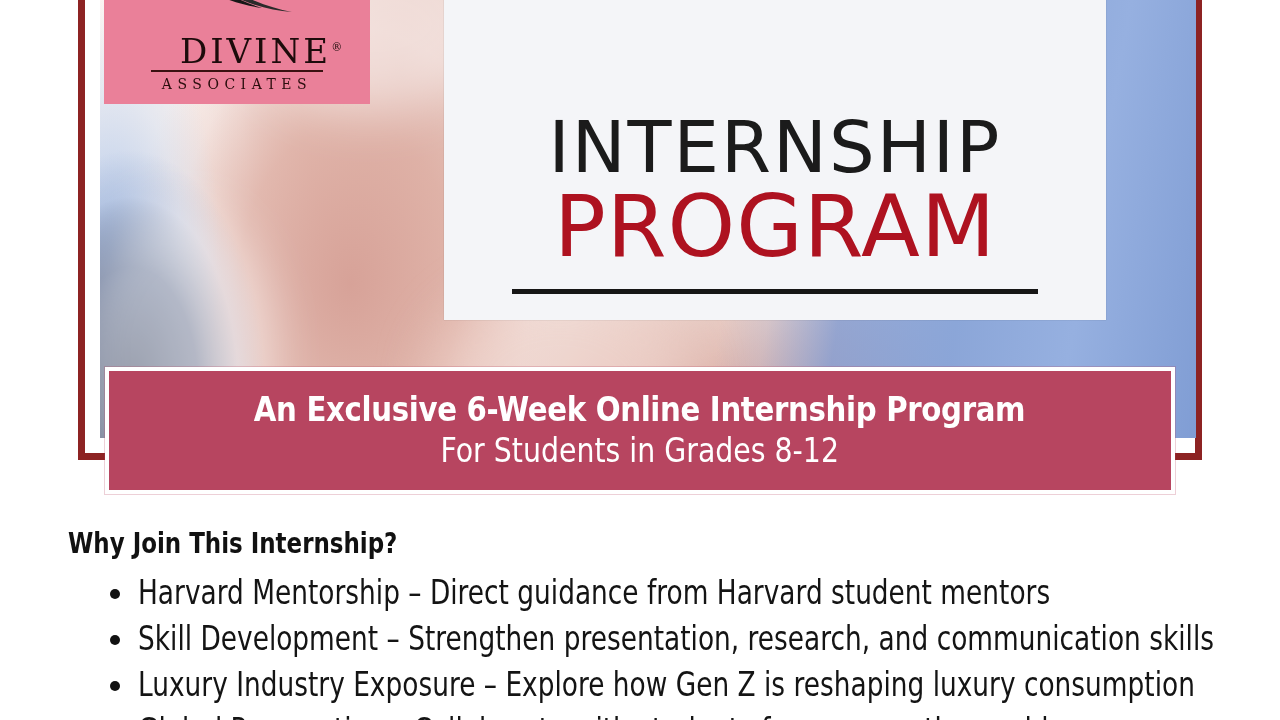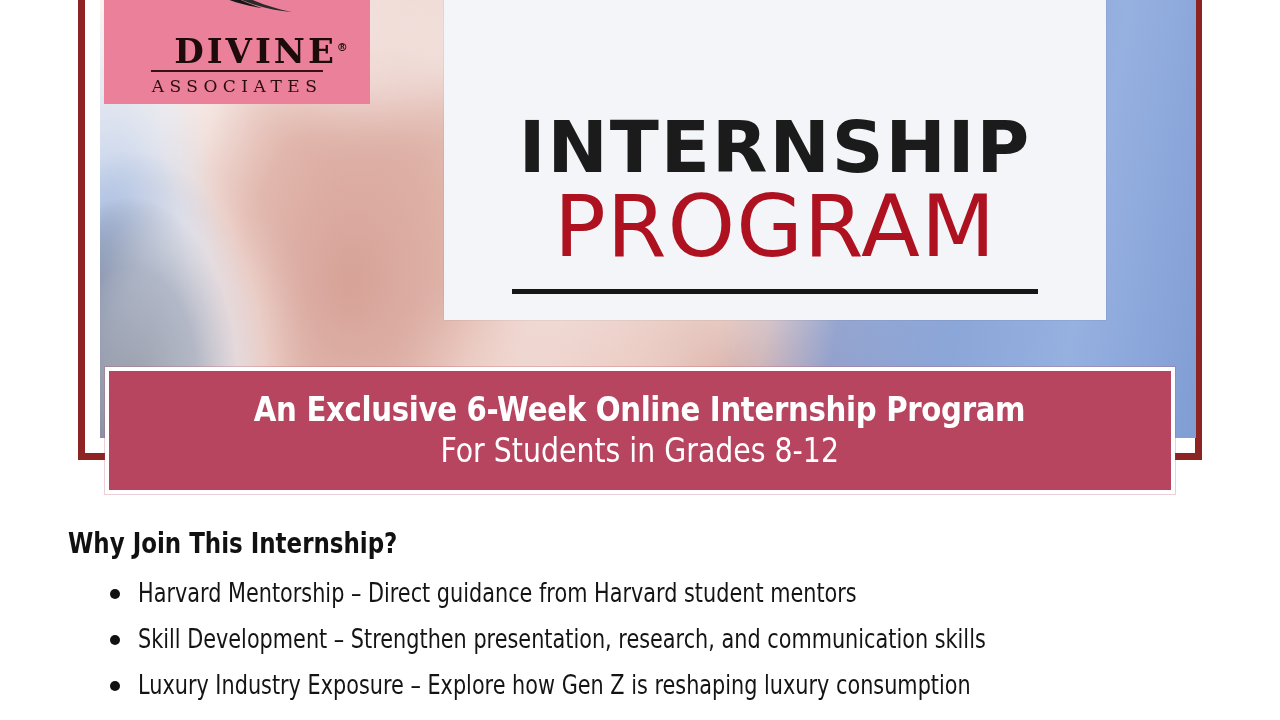--- a/index.html
+++ b/index.html
@@ -74,21 +74,21 @@
     width:662px; height:366px;
     background:#f4f5f8;
     box-shadow:0 0 1px rgba(0,0,0,0.25);
     display:flex; flex-direction:column;
     align-items:center; justify-content:flex-end;
     padding-bottom:26px;
     z-index:5;
   }
   .title-line1 {
     font-family:"DejaVu Sans", sans-serif;
-    font-weight:700;
+    font-weight:400;
     font-size:72px;
     letter-spacing:2px;
     color:#1b1b1b;
     line-height:0.98;
   }
   .title-line2 {
     font-family:"DejaVu Sans", sans-serif;
     font-weight:400;
     font-size:86px;
     letter-spacing:1px;
@@ -113,21 +113,21 @@
     position:absolute;
     left:50%; top:14px;
     transform:translateX(-50%);
     width:190px; height:74px;
   }
   .logo-word {
     position:absolute;
     left:0; right:0; top:98px;
     text-align:center;
     font-family:"DejaVu Serif", serif;
-    font-weight:700;
+    font-weight:400;
     font-size:34px;
     letter-spacing:3px;
     color:#1d0b0b;
     line-height:1;
     margin-left:48px;
   }
   .logo-reg {
     font-size:11px;
     vertical-align:super;
     letter-spacing:0;
@@ -136,21 +136,21 @@
     position:absolute;
     left:50%; transform:translateX(-50%);
     top:134px; width:172px; height:2px;
     background:#3a1111;
   }
   .logo-sub {
     position:absolute;
     left:0; right:0; top:140px;
     text-align:center;
     font-family:"DejaVu Serif", serif;
-    font-size:17px;
+    font-size:14px;
     letter-spacing:5.5px;
     color:#2a0d0d;
   }
 
   
   .banner {
     position:absolute;
     left:105px; top:367px;
     width:1070px; height:127px;
     background:#b74560;
@@ -201,21 +201,21 @@
   }
   ul.benefits {
     list-style:none;
     margin-top:10px;
   }
   ul.benefits li {
     position:relative;
     padding-left:70px;
     font-family:"DejaVu Sans", sans-serif;
     font-weight:400;
-    font-size:26px;
+    font-size:33px;
     color:#141414;
     line-height:46px;
     white-space:nowrap;
   }
   ul.benefits li .btxt {
     display:inline-block;
     transform:scaleX(0.80);
     transform-origin:left center;
   }
   ul.benefits li::before {

